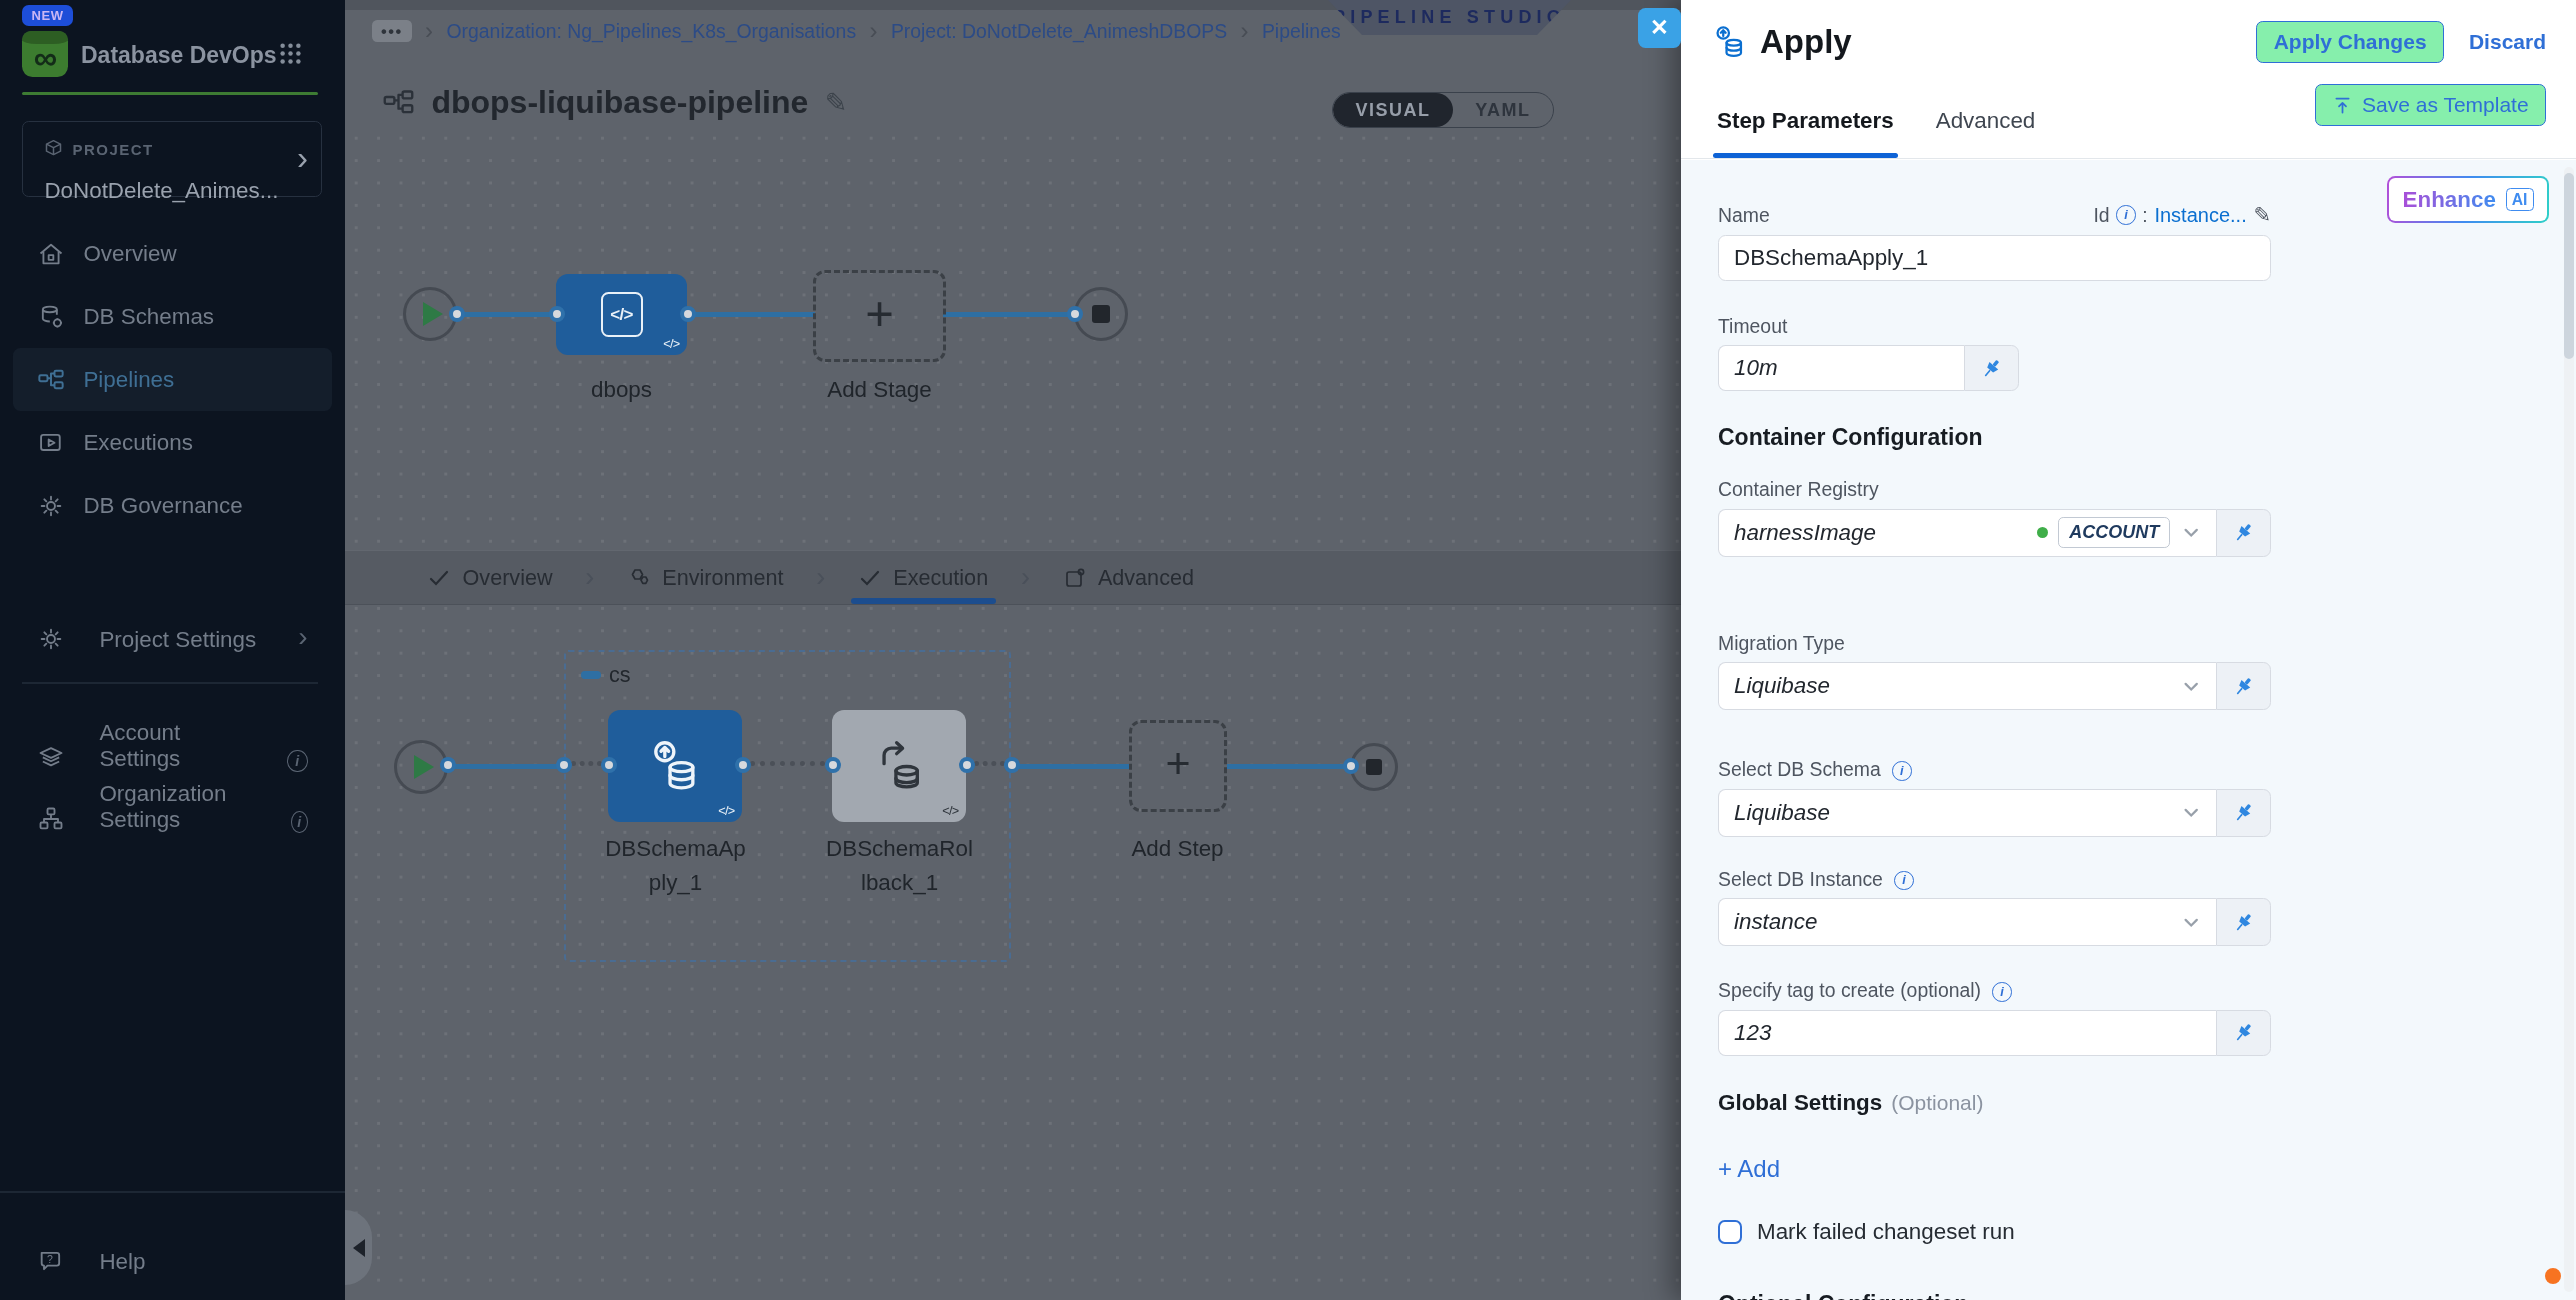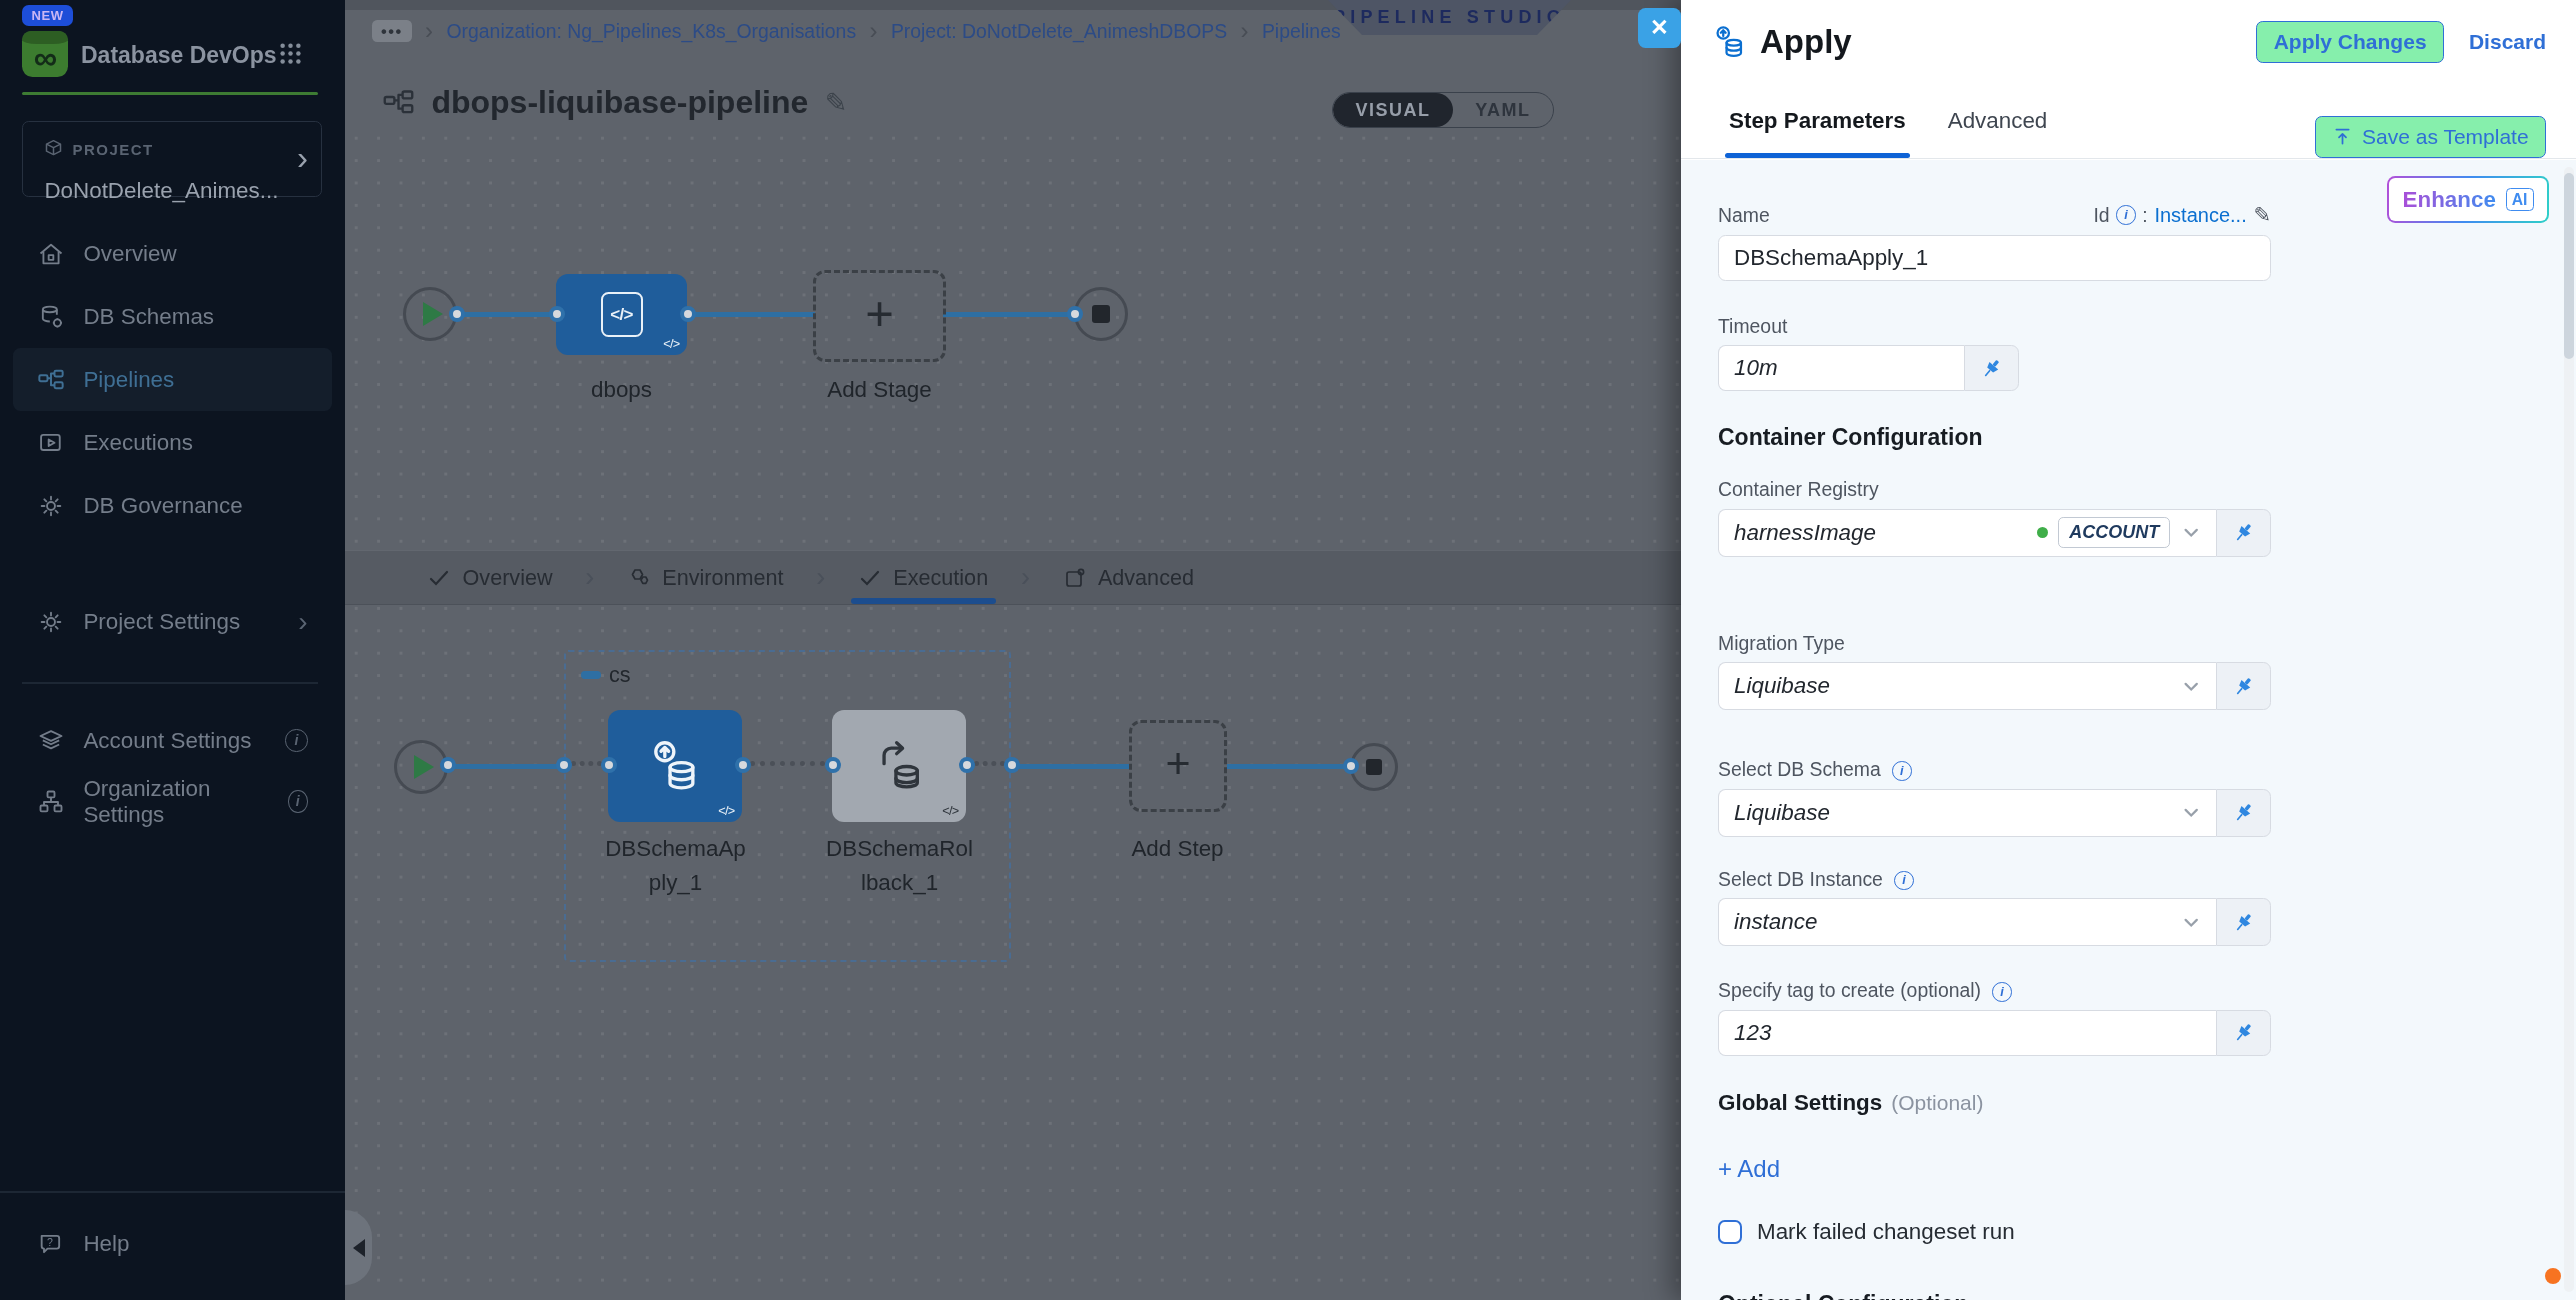--- a/index.html
+++ b/index.html
@@ -17,21 +17,21 @@
   .green-line { position:absolute; left:22.4px; right:27px; top:92px; height:3px; background:#3e7c33; border-radius:1.5px; }
   .proj-box { position:absolute; left:22.4px; top:121px; width:300px; height:76px; border:1.5px solid #273140; border-radius:6.7px; }
   .proj-box .cube { position:absolute; left:19.4px; top:16.4px; width:21px; height:21px; color:#5a6472; }
   .proj-label { position:absolute; left:49px; top:19.4px; font-size:15px; font-weight:bold; letter-spacing:1.5px; color:#5a6472; }
   .proj-name { position:absolute; left:21px; top:56px; font-size:22.4px; color:#9aa2ae; }
   .proj-chev { position:absolute; right:13.4px; top:19.4px; font-size:33px; color:#9aa2ae; line-height:1; }
   .nav { position:absolute; left:0; right:0; top:222px; }
   .nav-item { display:flex; align-items:center; gap:18px; height:63px; margin:0 13.4px; padding:0 24px; font-size:22.4px; color:#747d8a; border-radius:7.5px; }
   .nav-item .ic { width:28px; height:28px; flex:0 0 auto; }
   .nav-item.active { background:#141e2b; color:#3f6f94; }
-  .row-abs { position:absolute; left:0; right:0; display:flex; align-items:center; gap:18px; height:63px; margin:0 13.4px; padding:0 24px; font-size:22.4px; color:#747d8a; }
+  .row-abs { position:absolute; left:0; right:0; display:flex; align-items:flex-end; gap:34px; height:63px; margin:0 13.4px; padding:0 24px; font-size:22.4px; color:#747d8a; }
   .row-abs .ic { width:28px; height:28px; flex:0 0 auto; }
   .row-abs .right { margin-left:auto; }
   .side-divider { position:absolute; left:22.4px; right:27px; height:1.5px; background:#1d2734; }
   .info-badge { width:22.4px; height:22.4px; border:1.5px solid #5a6472; border-radius:50%; color:#5a6472; font-size:14px; display:flex; align-items:center; justify-content:center; font-style:italic; font-weight:bold; }
   .collapse-handle { position:absolute; left:345px; top:1210px; width:27px; height:75px; background:#6d737c; border-radius:0 30px 30px 0; z-index:7; display:flex; align-items:center; justify-content:center; }
   .collapse-handle::before { content:""; width:0; height:0; border-top:9.7px solid transparent; border-bottom:9.7px solid transparent; border-right:12.7px solid #1d222a; }
 
   
   .canvas { position:absolute; left:345px; top:0; bottom:0; width:1336px; background:#5e636b; overflow:hidden; }
   .topstrip { position:absolute; left:0; right:0; top:0; height:9.7px; background:#50555d; }
@@ -77,21 +77,21 @@
   .group-label { position:absolute; left:264px; top:662px; font-size:21.6px; color:#22272d; z-index:2; }
 
   
   .close-x { position:absolute; left:1638px; top:7.5px; width:43px; height:40px; background:#3aa2e6; border:none; border-radius:7.5px; color:#fff; font-size:22.4px; font-weight:bold; z-index:11; display:flex; align-items:center; justify-content:center; }
   .drawer { position:absolute; left:1681px; top:0; bottom:0; width:895px; background:#fff; z-index:10; box-shadow:-9px 0 25px rgba(0,0,0,.35); }
   .d-head { height:84px; display:flex; align-items:center; padding:0 30px 0 31px; }
   .d-head .ic { width:36px; height:36px; color:#0b6fd0; }
   .d-title { font-size:33px; font-weight:bold; color:#14181d; margin-left:12px; }
   .btn-outline { border:1.9px solid #2f6fd6; color:#2f6fd6; background:#86efac; border-radius:6.7px; font-size:21px; font-weight:bold; padding:8.2px 16.4px; display:flex; align-items:center; gap:9px; }
   .link-btn { color:#2f6fd6; font-size:21px; font-weight:bold; background:none; border:none; }
-  .d-tabs { height:75px; display:flex; align-items:flex-end; padding:0 30px 0 48px; border-bottom:1.5px solid #e3e7eb; position:relative; }
+  .d-tabs { height:75px; display:flex; align-items:flex-start; padding:0 30px 0 36px; border-bottom:1.5px solid #e3e7eb; position:relative; }
   .d-tab { font-size:22.4px; color:#3f4650; position:relative; height:100%; display:flex; align-items:center; }
   .d-tab.active { font-weight:bold; color:#14181d; }
   .d-tab.active::after { content:""; position:absolute; left:-4.5px; right:-4.5px; bottom:0; height:5.2px; background:#0f63d6; border-radius:3px; }
   .d-body { position:absolute; left:0; right:0; top:160px; bottom:0; background:#f3f8fc; padding:43px 0 0 37px; }
   .f-label { font-size:19.4px; color:#4e5560; margin-bottom:7.5px; }
   .name-row { width:553px; display:flex; justify-content:space-between; align-items:flex-end; margin-bottom:7.5px; }
   .id-group { display:flex; align-items:center; gap:6.7px; font-size:19.4px; color:#4e5560; }
   .id-val { color:#0b6fd0; font-size:20px; }
   .inp { height:46px; background:#fff; border:1.5px solid #d7dbe2; border-radius:7.5px; font-size:22.4px; color:#22272e; padding:0 15px; display:flex; align-items:center; font-family:"Liberation Sans",sans-serif; width:553px; }
   input.inp { outline:none; }

